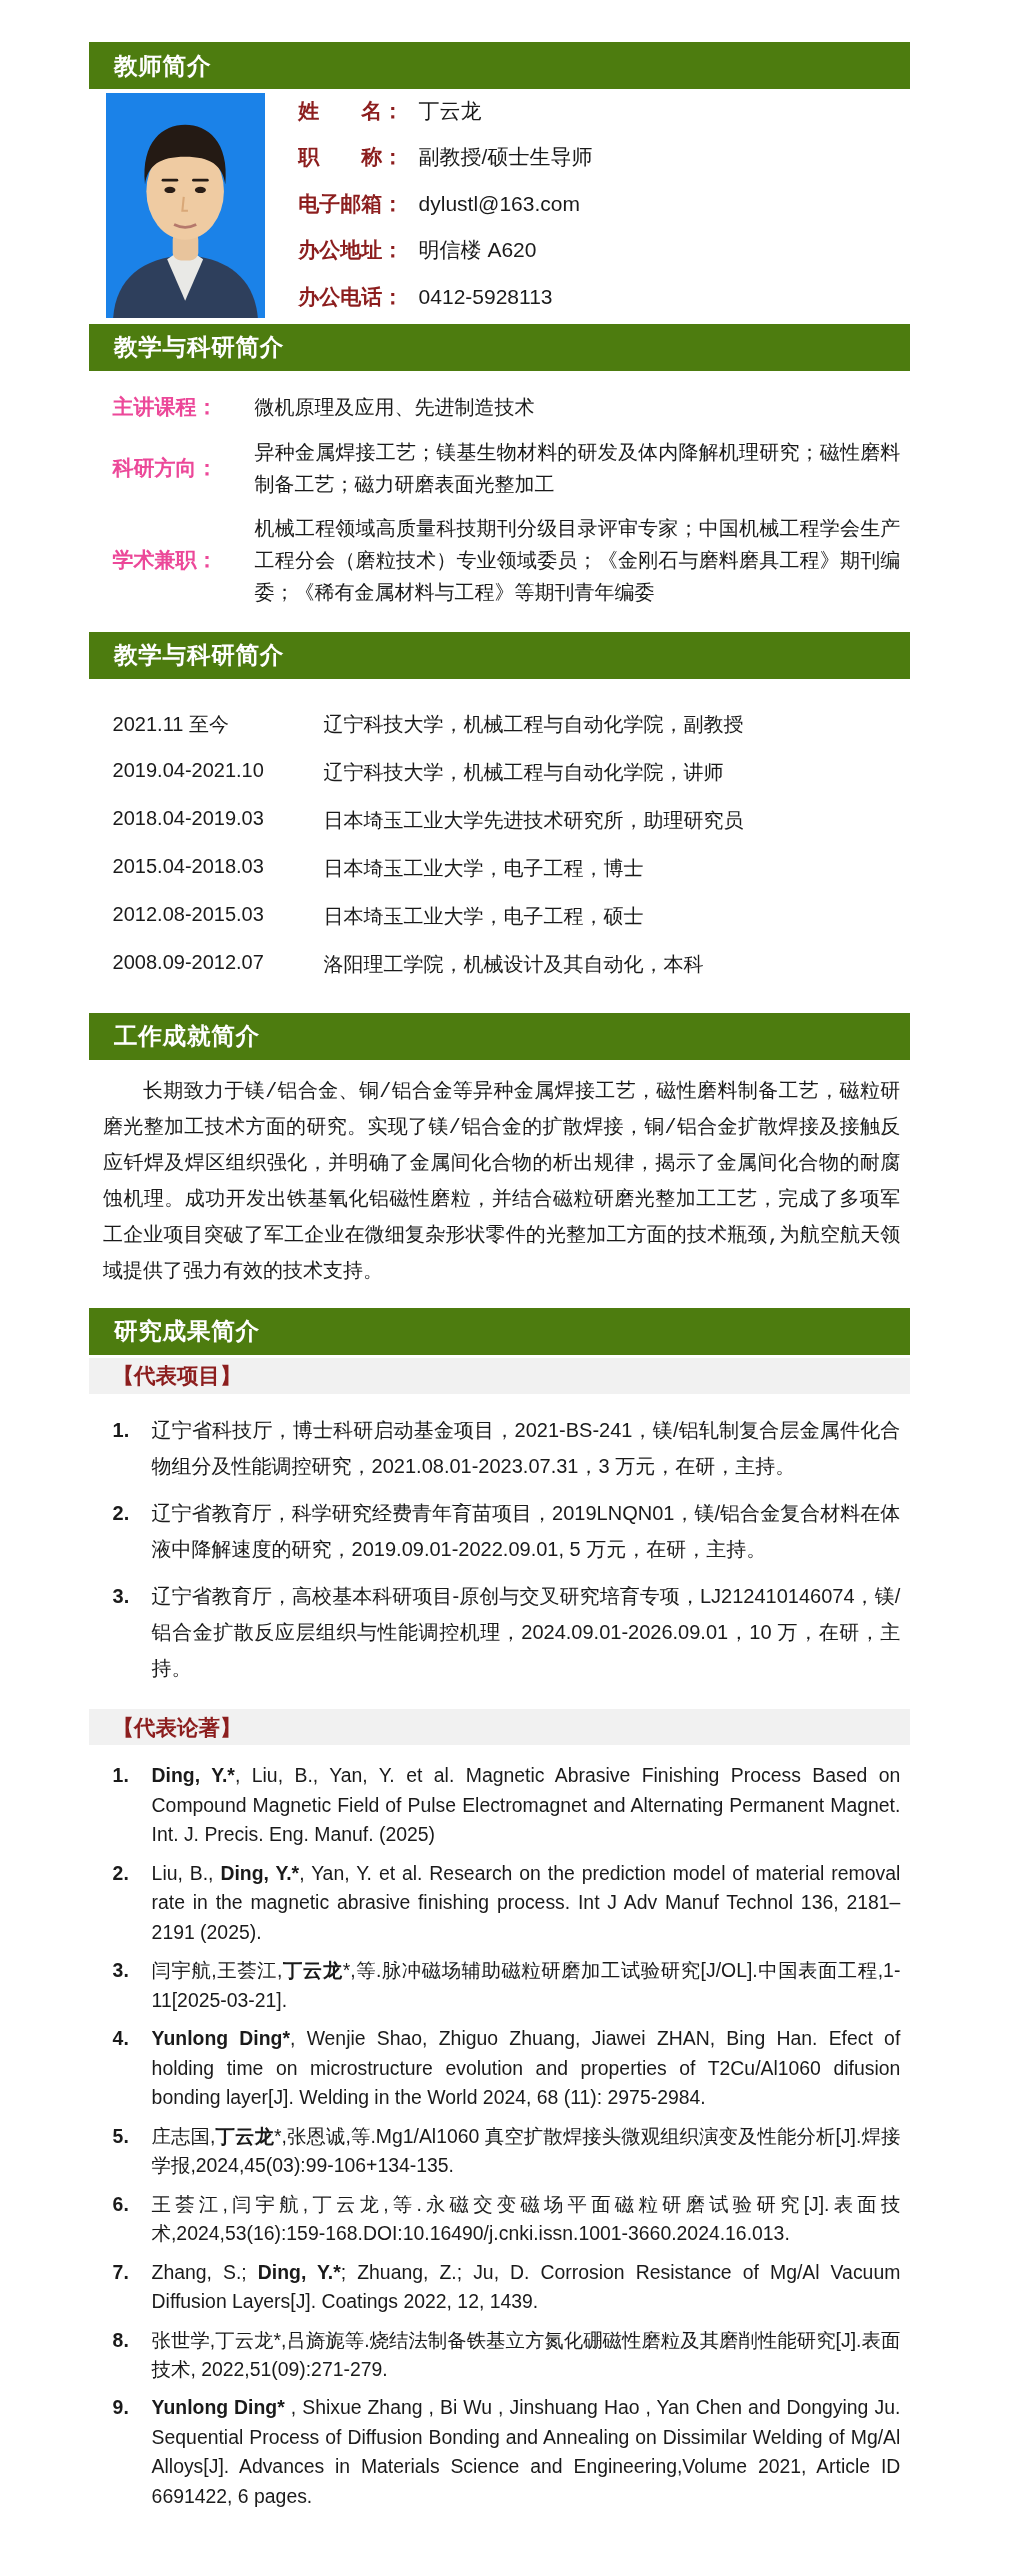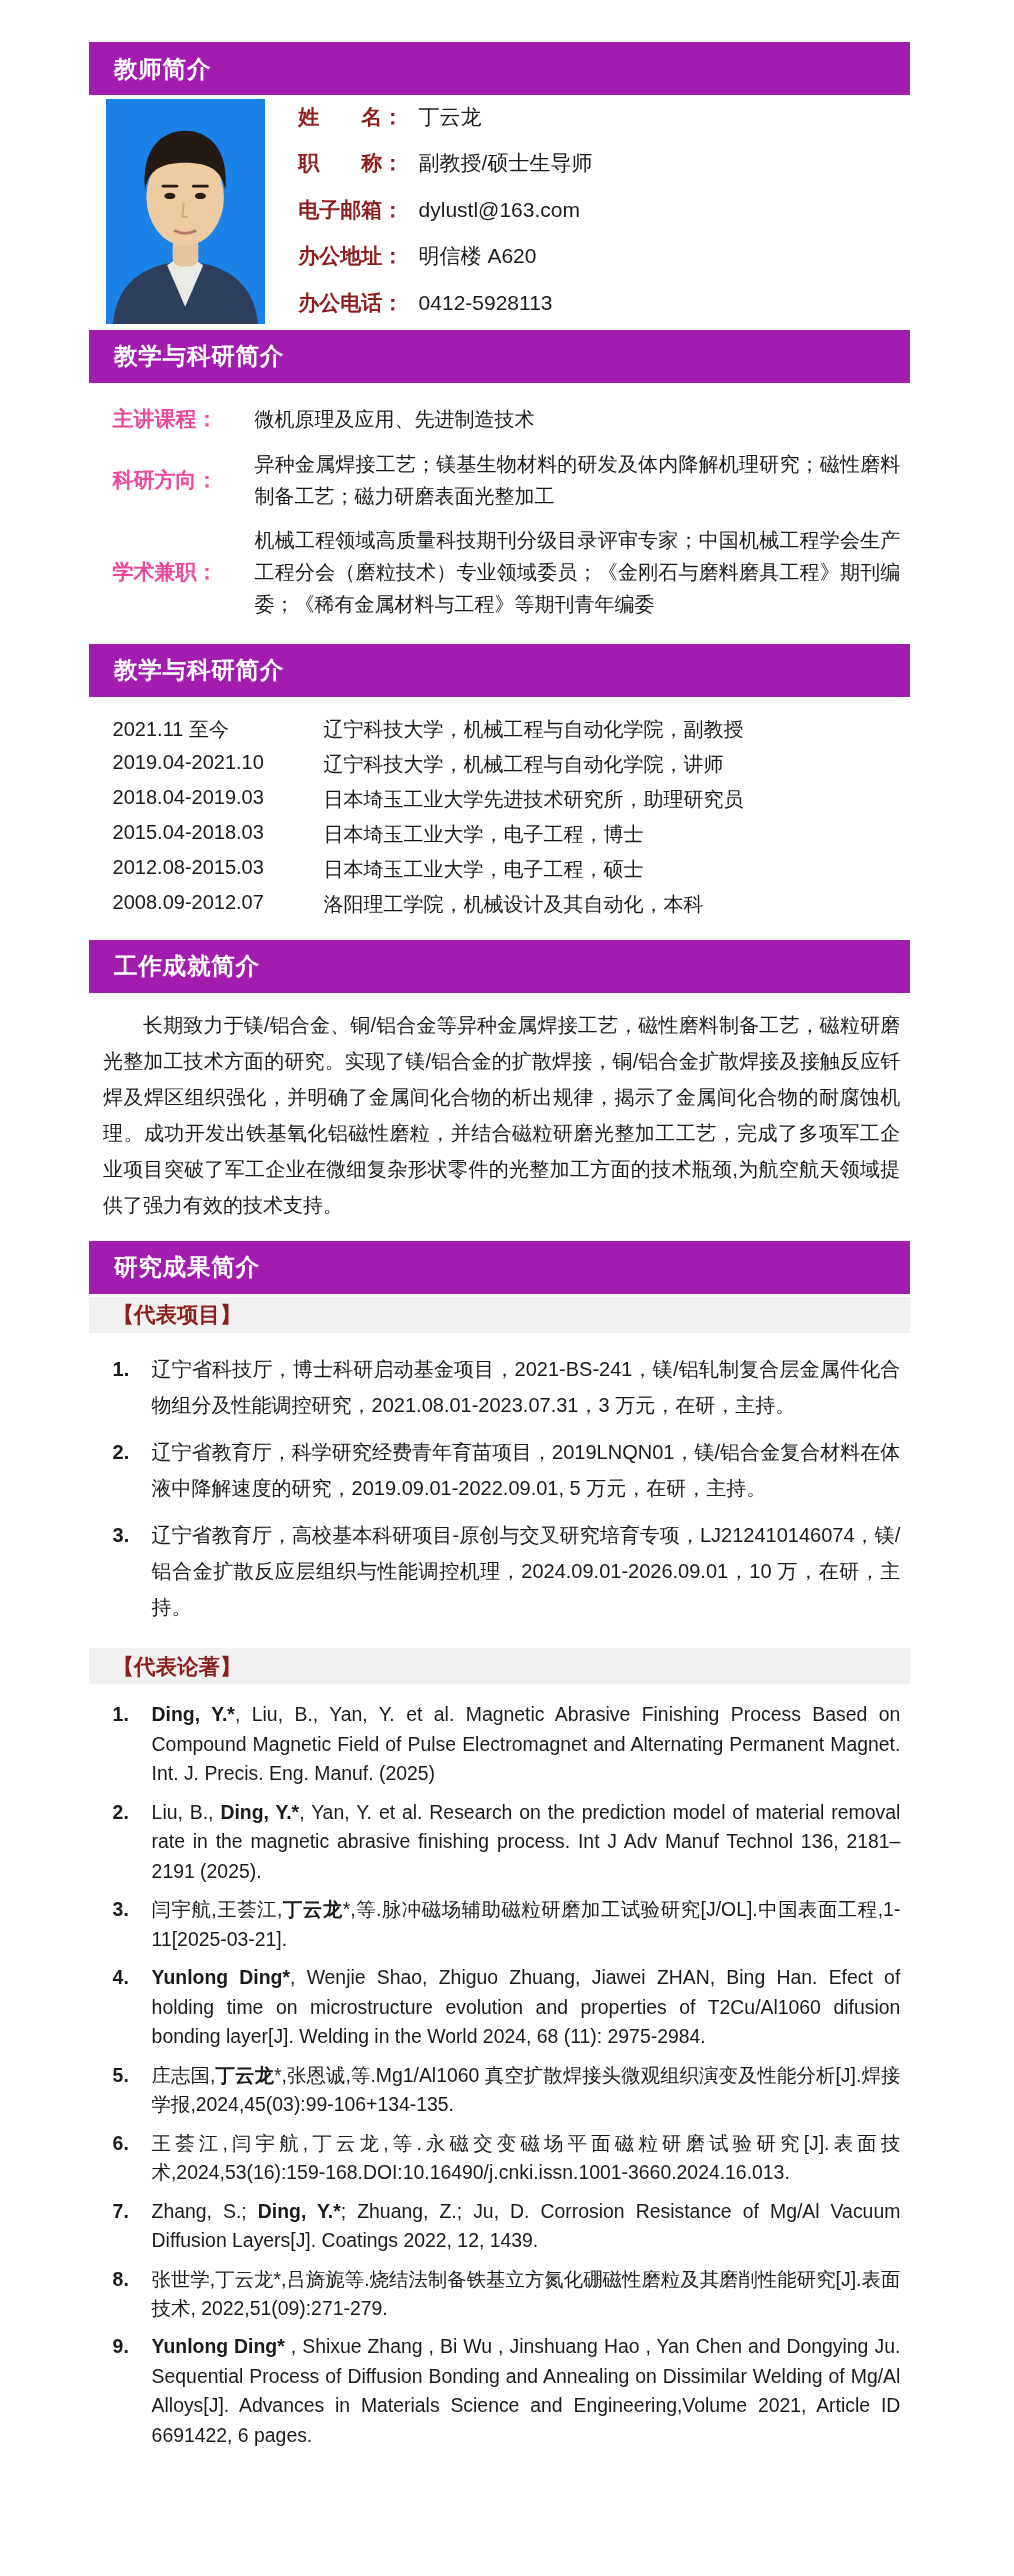--- a/index.html
+++ b/index.html
@@ -1,21 +1,21 @@
 <!DOCTYPE html>
 <html lang="zh" style="font-size:11px"><head>
 <meta charset="utf-8">
 <style>
   html,body{margin:0;padding:0;background:#ffffff;}
   body{font-family:"Liberation Sans","DejaVu Sans",sans-serif;color:#1a1a1a;}
   .page{width:1015px;min-height:2576px;background:#ffffff;box-sizing:border-box;padding-top:42px;}
   .content{width:821px;margin-left:89px;}
 
   
-  .sec-header{height:53px;background:#a21caf;color:#ffffff;display:flex;align-items:center;
+  .sec-header{height:47px;background:#4d7c0f;color:#ffffff;display:flex;align-items:center;
     padding-left:25px;box-sizing:border-box;font-size:23.6px;font-weight:bold;letter-spacing:0.7px;}
 
   
   .band{height:36px;background:#F1F1F1;display:flex;align-items:center;padding-left:23.6px;
     box-sizing:border-box;font-size:21.5px;font-weight:bold;color:#8C1E1E;margin-top:2.8px;}
 
   
   .profile-row{display:flex;padding:3.5px 0 6.2px 17.3px;}
   .photo{width:159px;height:225px;background:#1B82E8;flex:0 0 auto;overflow:hidden;}
   .fields{flex:1;margin-left:33px;display:flex;flex-direction:column;justify-content:space-between;
@@ -25,27 +25,27 @@
   .pf-value{color:#1a1a1a;margin-left:15.3px;}
 
   
   .teach-wrap{padding:8.3px 9.7px 11px 23.6px;}
   .teach-row{display:flex;align-items:center;margin:12.5px 0;}
   .teach-label{flex:0 0 142px;color:#ec4899;font-weight:bold;font-size:21px;}
   .teach-value{flex:1;font-size:20px;line-height:1.6;text-align:justify;}
 
   
   .edu-wrap{padding:11px 9.7px 14px 23.6px;}
-  .edu-row{display:flex;margin:8px 0;font-size:20px;}
+  .edu-row{display:flex;margin:21px 0;font-size:20px;}
   .edu-period{flex:0 0 211px;}
   .edu-detail{flex:1;}
 
   
   .para{font-size:20px;line-height:1.8;text-align:justify;text-indent:2em;
-    margin:14px 0 18px;padding:0 9.7px 0 14px;}
+    margin:14px 0 18px;padding:0 9.7px 0 14px;font-family:Liberation Mono, monospace;}
 
   
   .num-list{list-style:none;margin:0;padding:7px 9.7px 9.7px 23.6px;}
   .num-list li{display:flex;font-size:20px;line-height:1.8;margin:11px 0;}
   .num-list .num{flex:0 0 39px;font-weight:bold;}
   .num-list .txt{flex:1;text-align:justify;}
   .num-list.pubs li{line-height:1.52;margin:9px 0;font-size:19.4px;}
   .b{font-weight:bold;}
 </style>
 </head>

